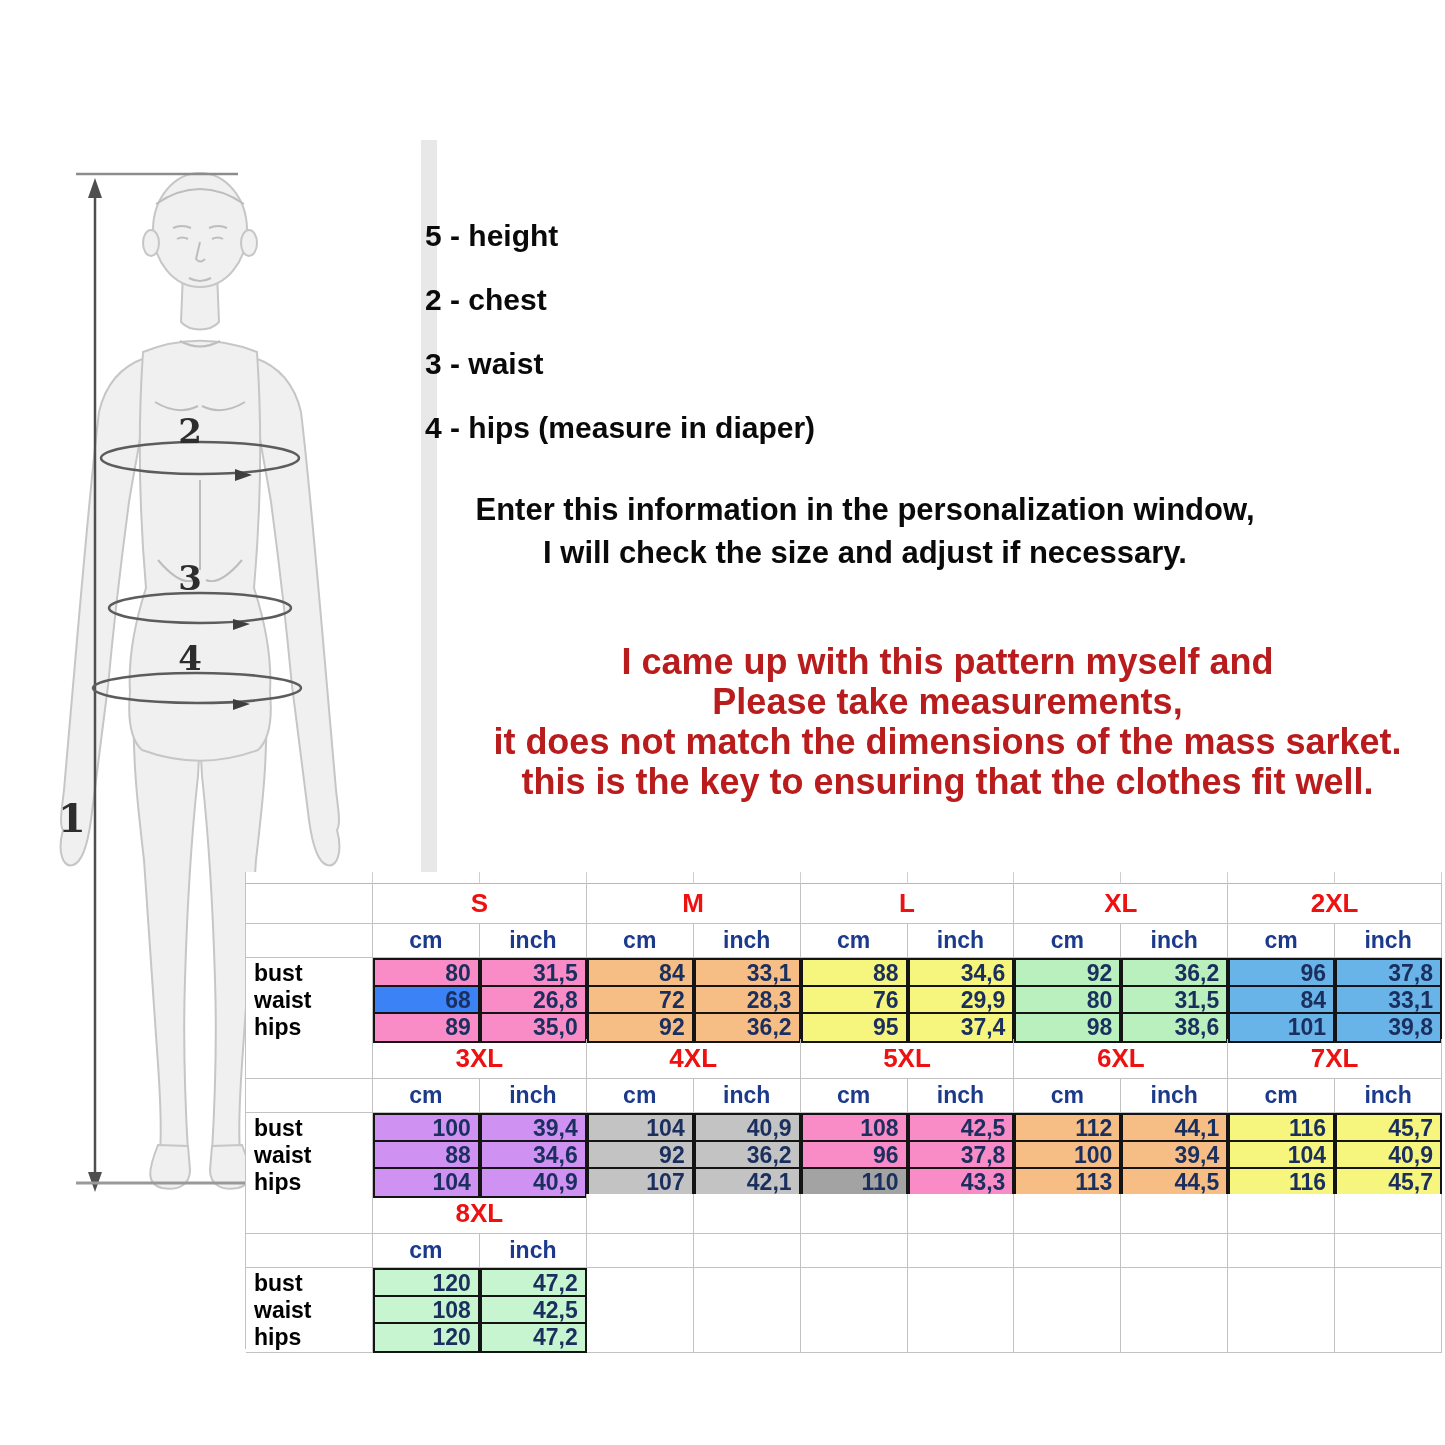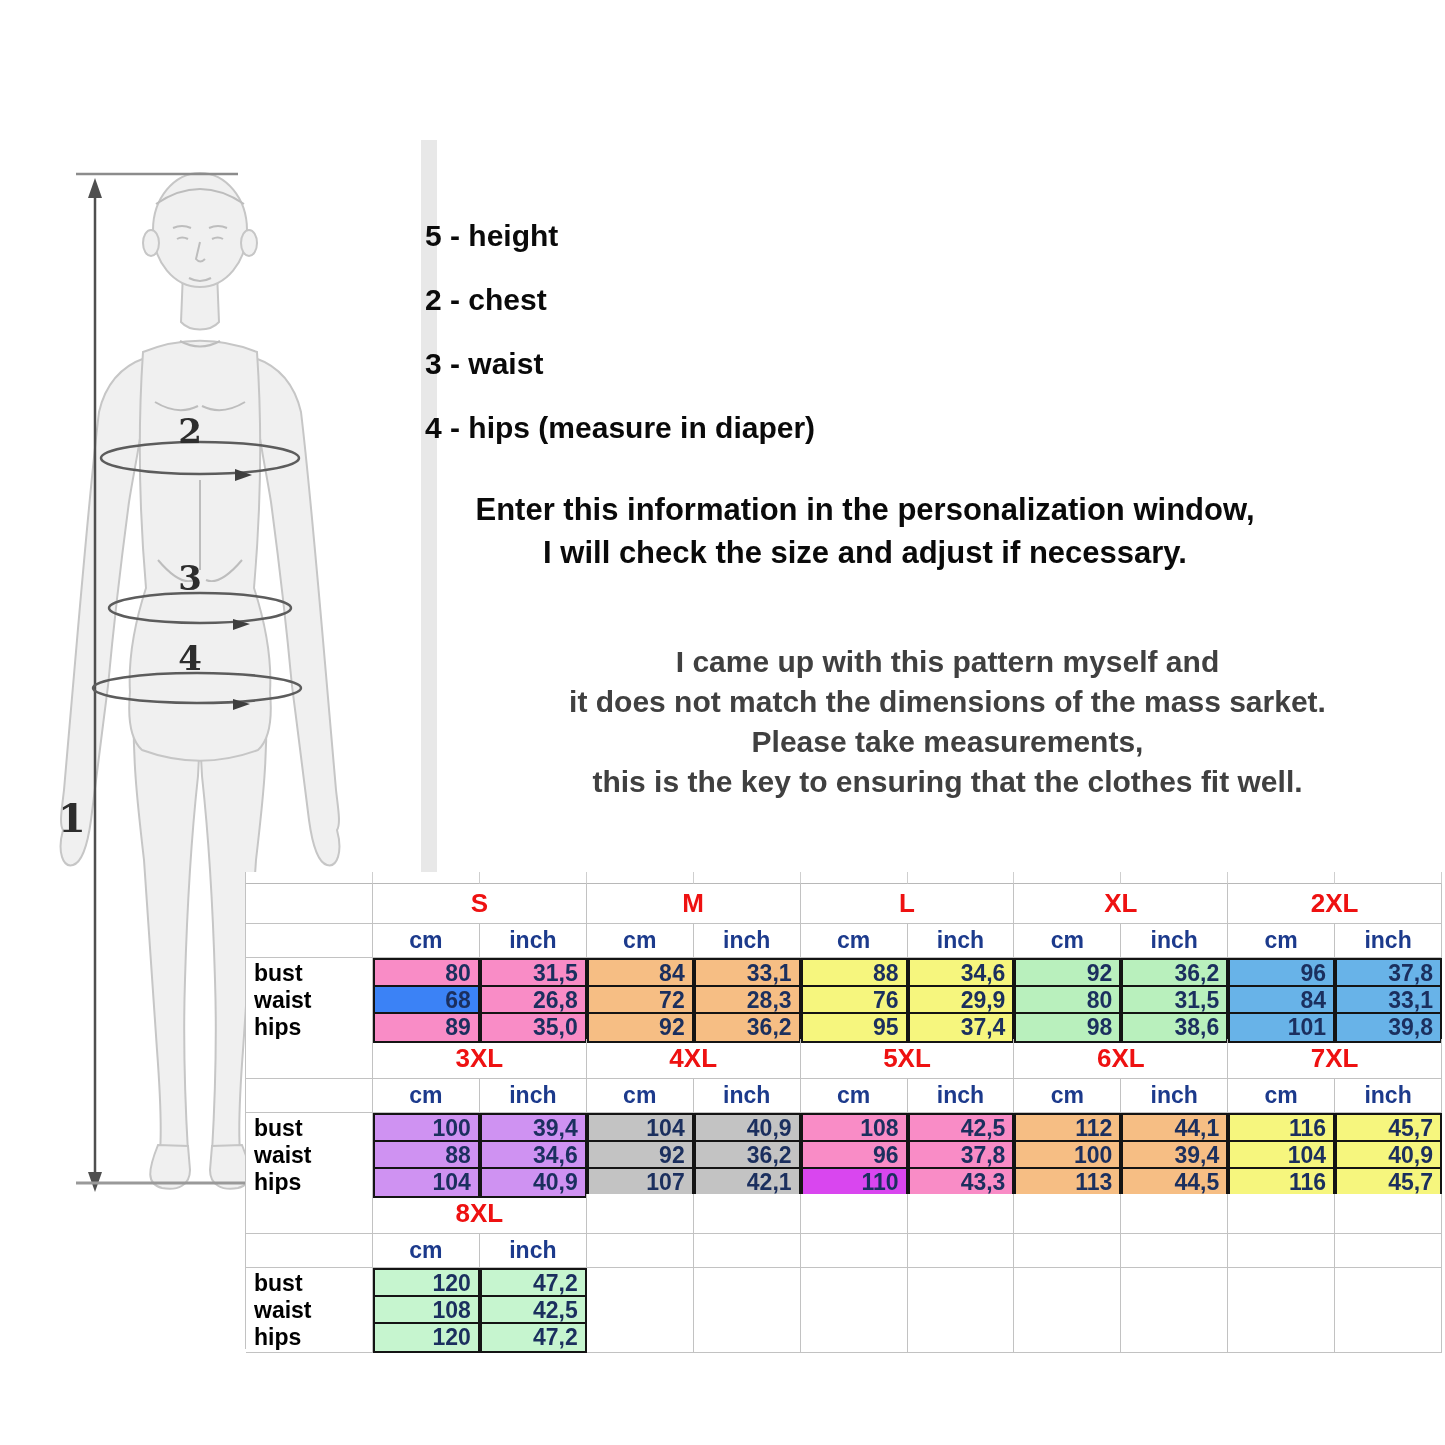--- a/index.html
+++ b/index.html
@@ -10,21 +10,21 @@
   
   .gray-strip{position:absolute;left:421px;top:140px;width:16px;height:732px;background:#e8e8e8;}
   
   .figure-wrap{position:absolute;left:30px;top:140px;width:430px;height:1060px;}
   
   .legend{position:absolute;left:425px;top:220px;color:#0a0a0a;font-weight:700;font-size:30px;}
   .legend-item{margin-bottom:33px;line-height:31px;white-space:nowrap;}
   .note1{position:absolute;left:425px;top:488px;width:880px;text-align:center;
          font-weight:700;font-size:31px;line-height:43px;color:#0a0a0a;}
   .note2{position:absolute;left:455px;top:642px;width:985px;text-align:center;
-         font-weight:700;font-size:30px;line-height:40px;color:#404040;}
+         font-weight:700;font-size:36px;line-height:40px;color:#b91c1c;}
   
   #size-table{position:absolute;left:245px;top:872px;width:1196px;border-left:1px solid #c2c2c2;background:#fff;}
   .trow{display:grid;grid-template-columns:127px repeat(10,1fr);}
   .trow.tick{height:12px;}
   .tcell{border-right:1px solid #cfcfcf;border-bottom:1px solid #b8b8b8;}
   .trow.srow{height:40px;}
   .trow.urow{height:34px;}
   .trow.drow{height:24px;margin-bottom:3px;}
   .hsp{border-right:1px solid #c2c2c2;border-bottom:1px solid #c2c2c2;background:#fff;}
   .sizeh{grid-column:span 2;display:flex;align-items:center;justify-content:center;
@@ -111,22 +111,22 @@
   <div class="legend-item">4 - hips (measure in diaper)</div>
 </div>
 
 <div class="note1">
   <div>Enter this information in the personalization window,</div>
   <div>I will check the size and adjust if necessary.</div>
 </div>
 
 <div class="note2">
   <div>I came up with this pattern myself and</div>
+  <div>Please take measurements,</div>
   <div>it does not match the dimensions of the mass sarket.</div>
-  <div>Please take measurements,</div>
   <div>this is the key to ensuring that the clothes fit well.</div>
 </div>
 
 <div id="size-table">
     <div class="trow tick">
       <div class="tcell"></div>
       <div class="tcell"></div>
       <div class="tcell"></div>
       <div class="tcell"></div>
       <div class="tcell"></div>
@@ -243,21 +243,21 @@
       <div class="val" style="background:#F6BE84">39,4</div>
       <div class="val" style="background:#F6F67E">104</div>
       <div class="val" style="background:#F6F67E">40,9</div>
     </div>
     <div class="trow drow">
       <div class="lab">hips</div>
       <div class="val" style="background:#CF92F2">104</div>
       <div class="val" style="background:#CF92F2">40,9</div>
       <div class="val" style="background:#C3C3C3">107</div>
       <div class="val" style="background:#C3C3C3">42,1</div>
-      <div class="val" style="background:#d946ef">110</div>
+      <div class="val" style="background:#a3a3a3">110</div>
       <div class="val" style="background:#F98CC6">43,3</div>
       <div class="val" style="background:#F6BE84">113</div>
       <div class="val" style="background:#F6BE84">44,5</div>
       <div class="val" style="background:#F6F67E">116</div>
       <div class="val" style="background:#F6F67E">45,7</div>
     </div>
     <div class="trow srow">
       <div class="hsp"></div>
       <div class="sizeh">8XL</div>
       <div class="ecell"></div>

